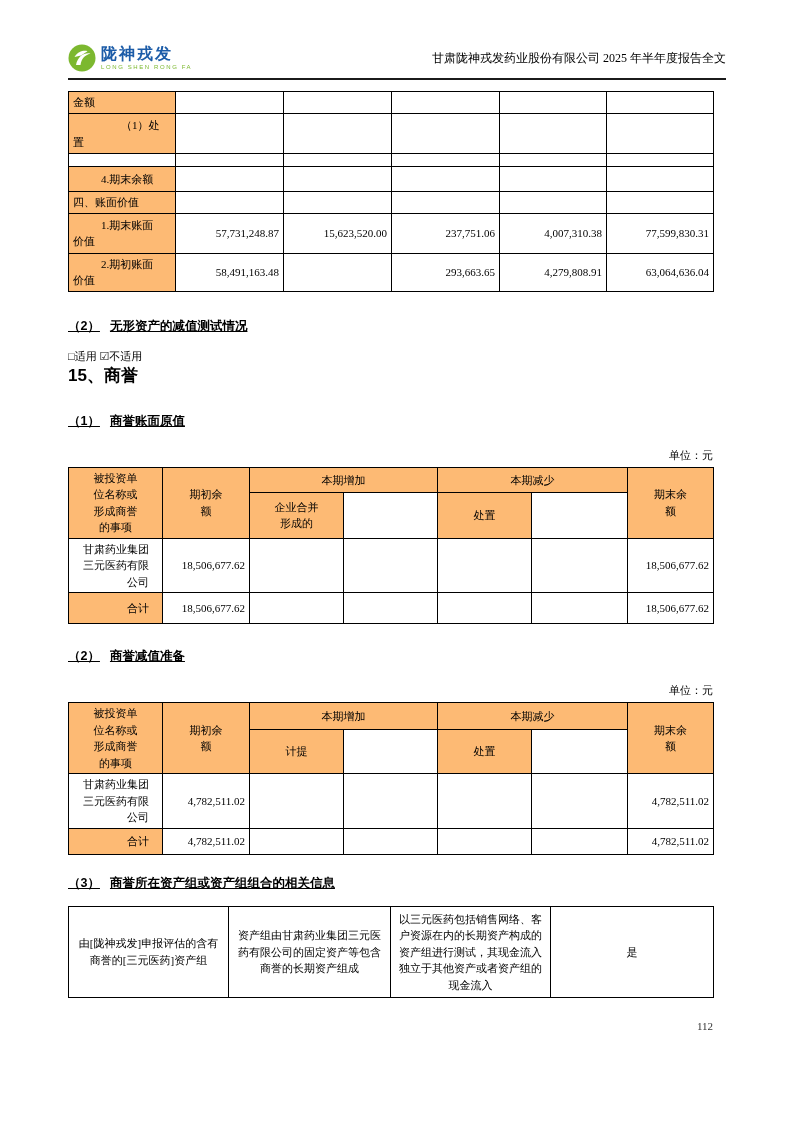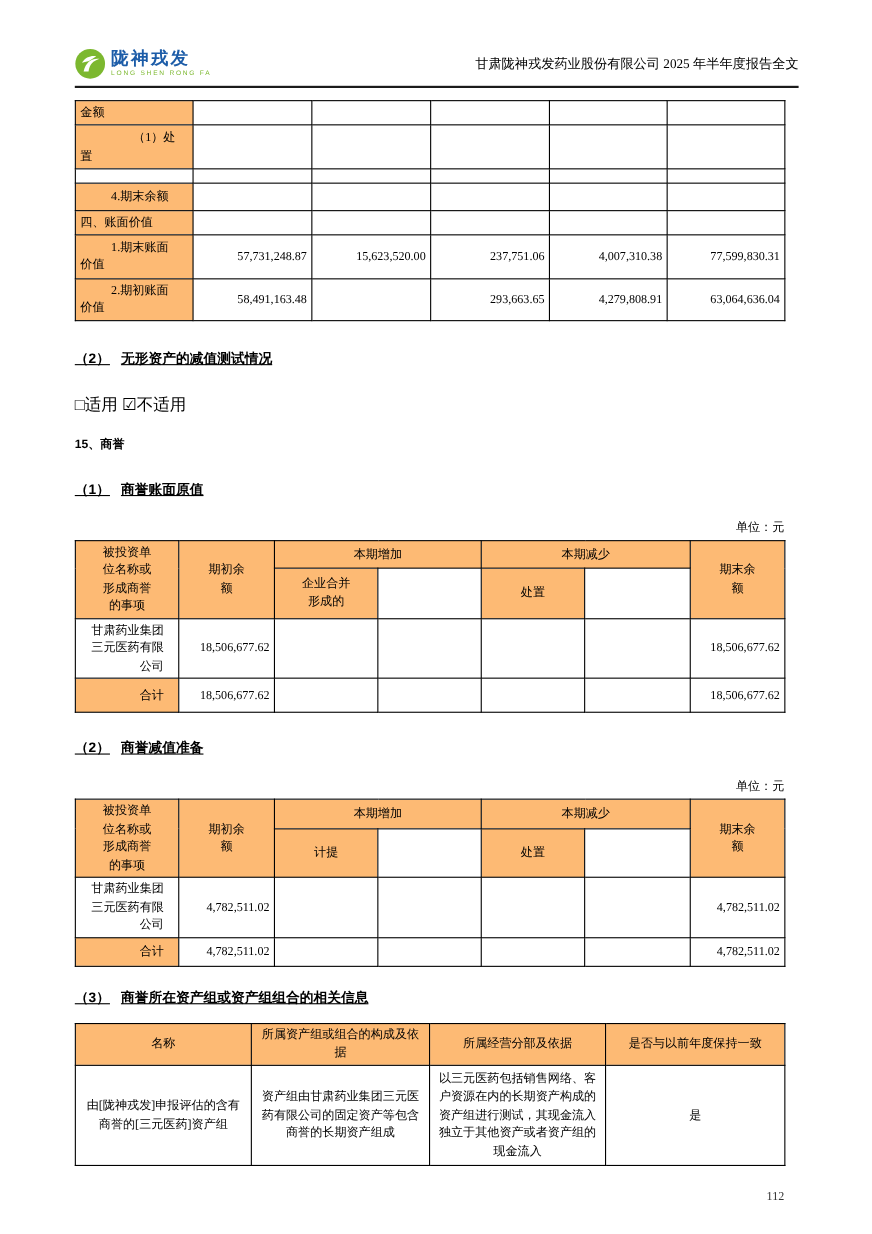--- a/index.html
+++ b/index.html
@@ -34,23 +34,23 @@
   .ind1 { text-indent:48px; }
   .ind2 { text-indent:28px; }
   .t1 tr:nth-child(1){height:22px} .t1 tr:nth-child(2){height:40px}
   .t1 tr:nth-child(3){height:13px} .t1 tr:nth-child(4){height:25px}
   .t1 tr:nth-child(5){height:21px} .t1 tr:nth-child(6){height:40px}
   .t1 tr:nth-child(7){height:34px}
   .note { font-size:11.5px; margin-top:13px; }
   .h-sub { margin-top:26px; font-family:"Liberation Sans","DejaVu Sans",sans-serif;
            font-weight:bold; font-size:12.5px;text-decoration:underline; }
   .h-sub .sp { display:inline-block; width:10px; }
-  .applic { margin-top:24px; font-size:15px; }
-  .h-main { margin-top:18px; font-family:"Liberation Sans","DejaVu Sans",sans-serif;
-            font-weight:bold; font-size:11px; }
+  .applic { margin-top:14px; font-size:11px; }
+  .h-main { font-family:"Liberation Sans","DejaVu Sans",sans-serif;
+            font-weight:bold; font-size:17px; }
   .unit { margin-top:18px; margin-bottom:4px; font-size:11px; text-align:right; }
   
   .gw th { padding:2px 23px;margin-left:29px; }
   .gw .name { text-align:right; padding:2px 13px 2px 5px; }
   .gw tr:nth-child(1){height:21px} .gw tr:nth-child(2){height:36px}
   .gw1 tr:nth-child(3){height:52px} .gw1 tr:nth-child(4){height:31px}
   .gw2 tr:nth-child(3){height:46px} .gw2 tr:nth-child(4){height:26px}
   
   .t3 { margin-top:14px; }
   .t3 th { height:37px; }
@@ -264,26 +264,20 @@
 
     <table class="t3">
       <colgroup>
           <col style="width:160px">
           <col style="width:162px">
           <col style="width:160px">
           <col style="width:163px">
         </colgroup>
       <tbody>
         <tr>
-          <th class="g c">名称</th>
-          <th class="g c">所属资产组或组合的构成及依据</th>
-          <th class="g c">所属经营分部及依据</th>
-          <th class="g c">是否与以前年度保持一致</th>
-        </tr>
-        <tr>
           <td>由[陇神戎发]申报评估的含有商誉的[三元医药]资产组</td>
           <td>资产组由甘肃药业集团三元医药有限公司的固定资产等包含商誉的长期资产组成</td>
           <td>以三元医药包括销售网络、客户资源在内的长期资产构成的资产组进行测试，其现金流入独立于其他资产或者资产组的现金流入</td>
           <td>是</td>
         </tr>
       </tbody>
     </table>
 
     <div class="pagenum">112</div>
 

